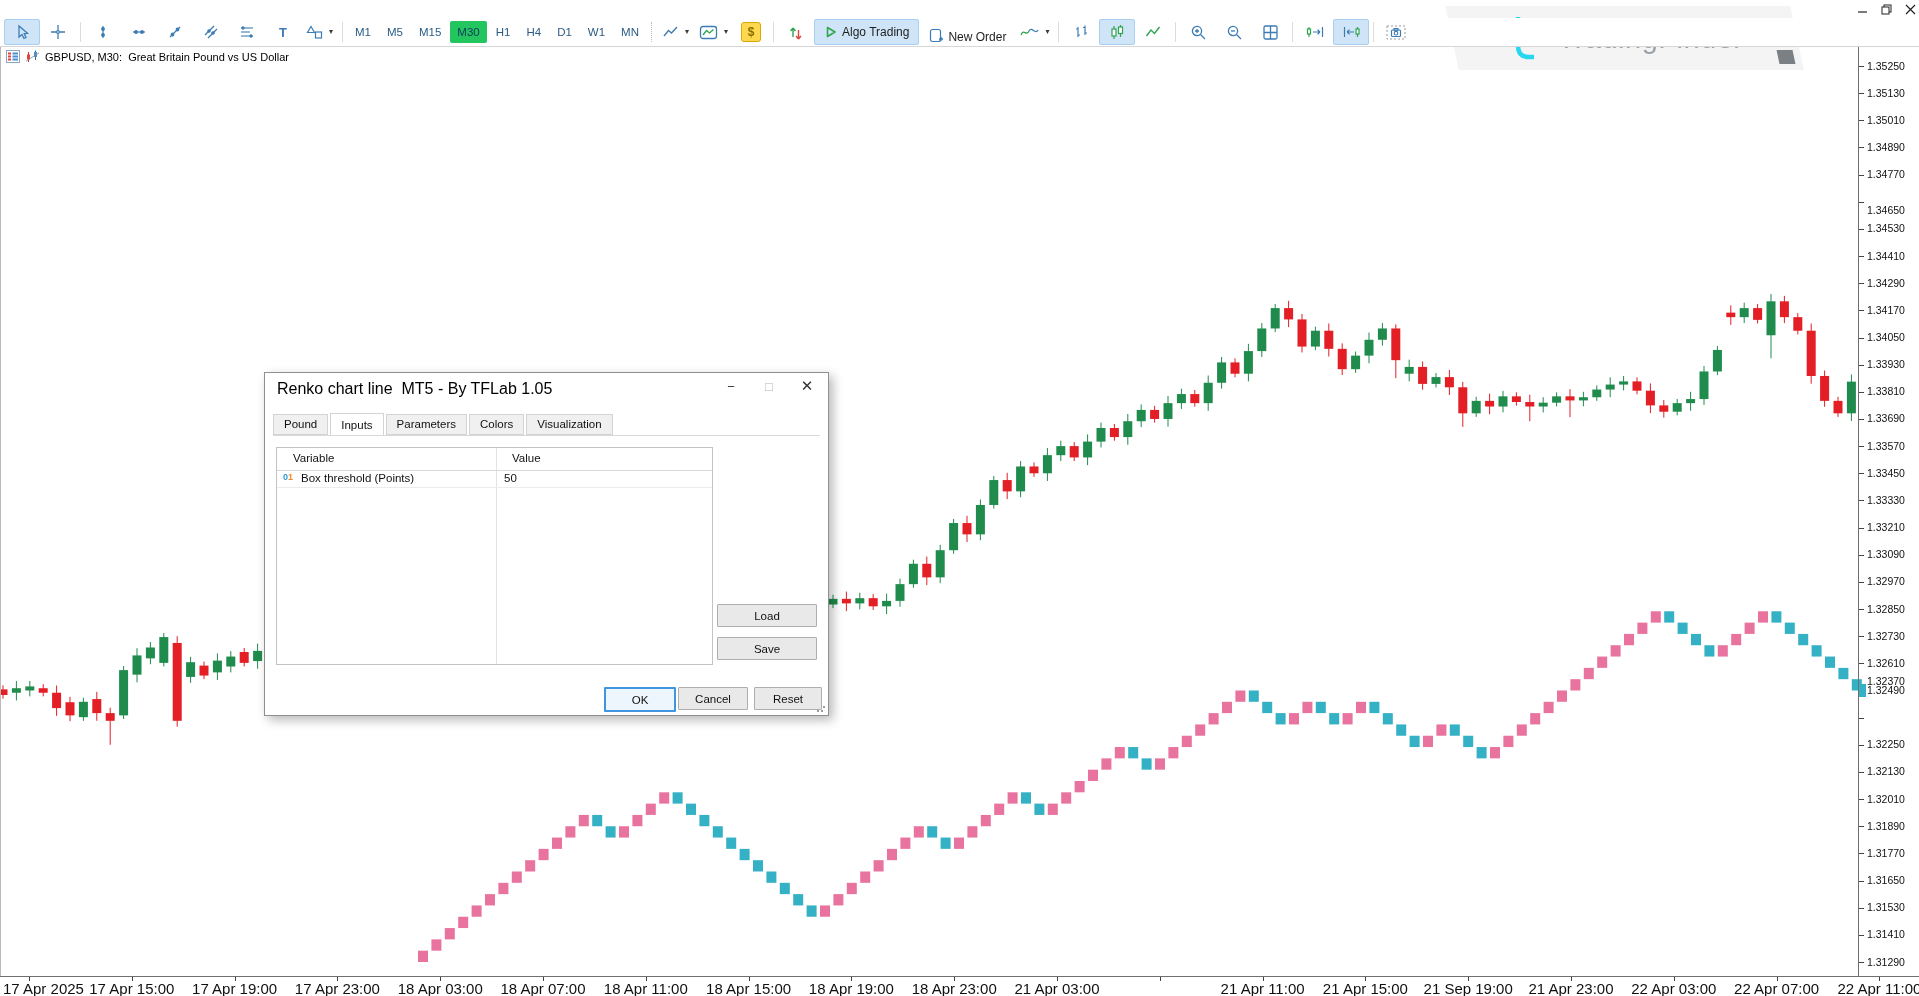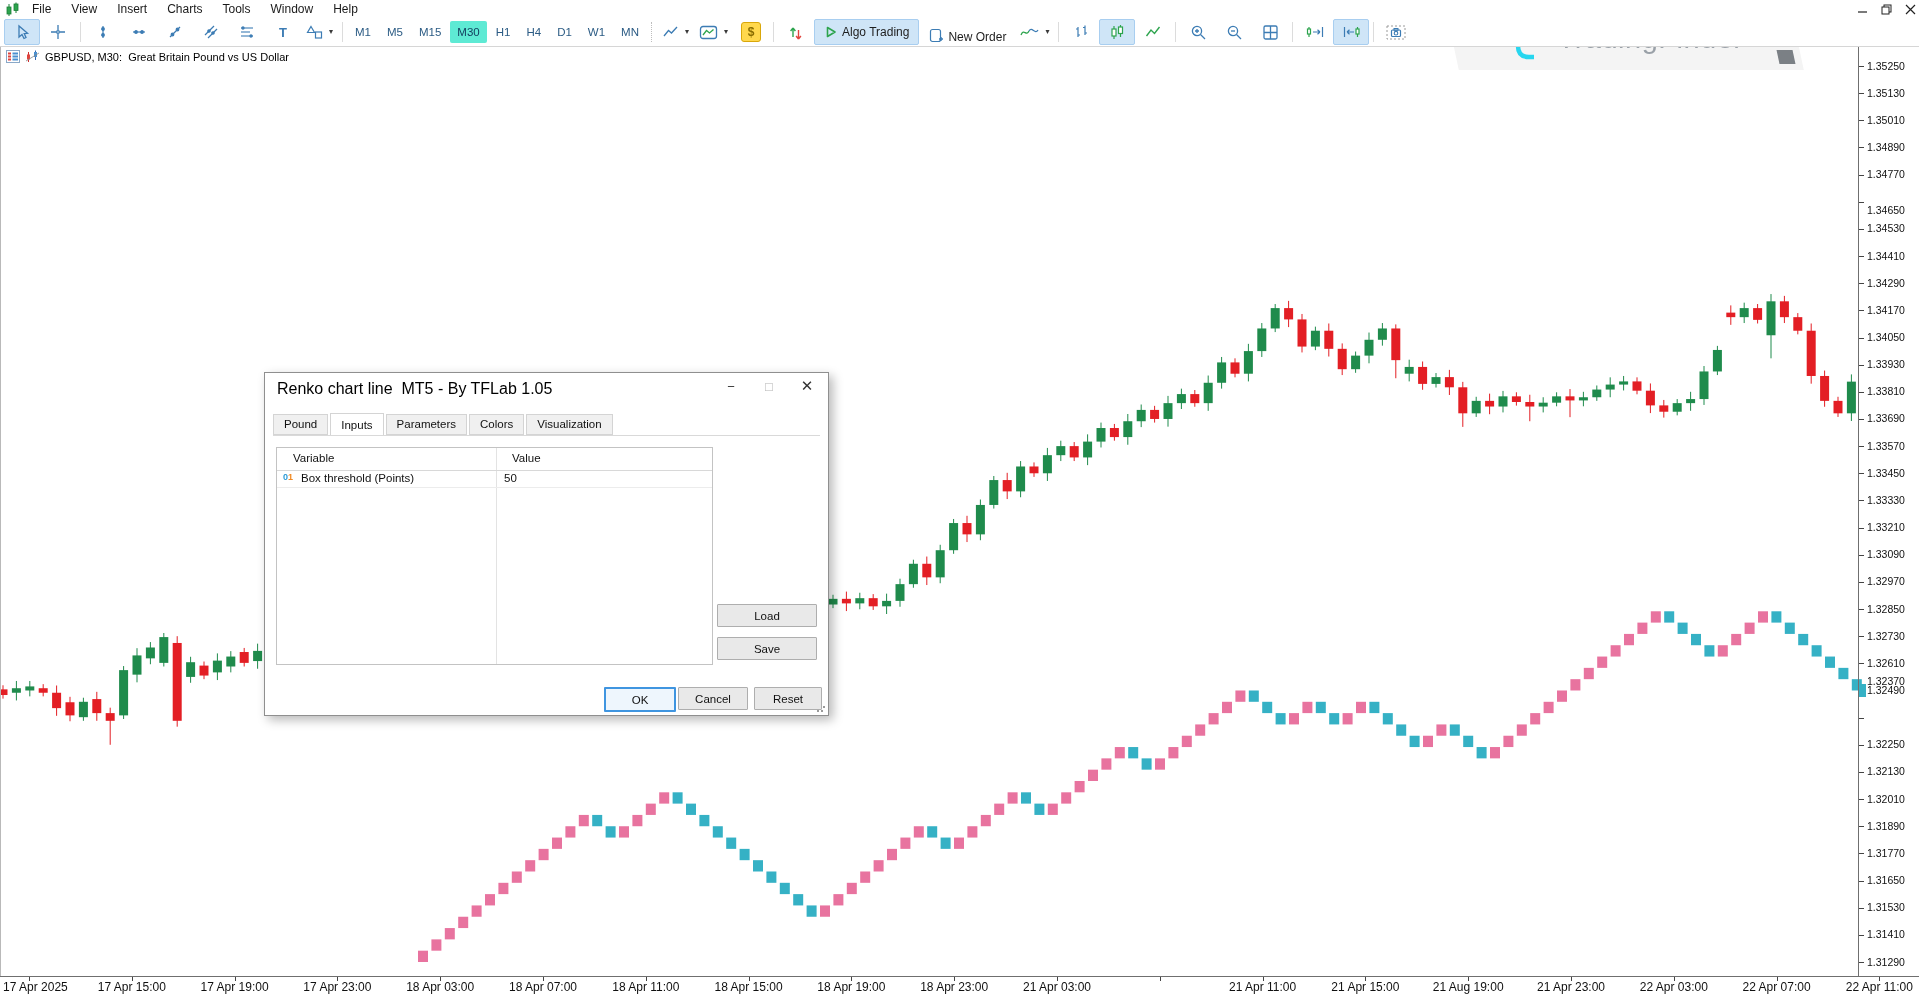--- a/index.html
+++ b/index.html
@@ -13,34 +13,34 @@
   .wbtn{width:17px;height:14px;display:flex;align-items:center;justify-content:center;color:#222;}
   
   .toolbar{position:absolute;left:0;top:18px;right:0;height:28px;background:#fff;border-bottom:1px solid #d6d6d6;
            display:flex;align-items:center;padding-left:4px;z-index:6;}
   .tbtn{height:24px;min-width:26px;display:flex;align-items:center;justify-content:center;gap:4px;
         border:1px solid transparent;border-radius:2px;font-size:12px;color:#1d1d1d;padding:0 4px;}
   .tbtn.active{background:#cfe5f7;border-color:#a8cef0;}
   .tsep{width:1px;height:20px;background:#dcdcdc;margin:0 4px;}
   .tsep.dotted{background:none;border-left:1px dotted #bdbdbd;}
   .tf{padding:0 7px;font-size:11.5px;color:#2b5b84;height:22px;display:flex;align-items:center;border-radius:2px;margin:0 1px;}
-  .tf.active{background:#5eead4;color:#123a5c;}
+  .tf.active{background:#22c55e;color:#123a5c;}
   .caret{font-size:8px;color:#3a3a3a;margin-left:1px;line-height:1;}
   
   .chart{position:absolute;left:0;top:46px;right:0;bottom:0;background:#fff;}
   .left-edge{position:absolute;left:0;top:46px;bottom:0;width:1px;background:#b9b9b9;z-index:3;}
   .chart-header{position:absolute;left:6px;top:50px;display:flex;align-items:center;gap:5px;
                 font-size:11px;color:#000;white-space:pre;z-index:3;}
   #plot{position:absolute;left:0;top:0;width:1919px;height:996px;pointer-events:none;z-index:2;}
   .price-axis{position:absolute;left:1858px;top:46px;width:61px;bottom:19px;border-left:1px solid #6f6f6f;z-index:3;}
   .p-tick{position:absolute;left:0;width:5px;height:1px;background:#444;}
   .p-label{position:absolute;left:8px;font-size:10.5px;color:#101010;}
   .p-marker{position:absolute;left:0;width:7px;height:13px;}
   .time-axis{position:absolute;left:0;bottom:0;right:0;height:19px;border-top:1px solid #6f6f6f;background:#fff;z-index:4;}
-  .t-label{position:absolute;top:3px;font-size:12px;color:#101010;white-space:nowrap;text-align:right;}
+  .t-label{position:absolute;top:3px;font-size:15px;color:#101010;white-space:nowrap;text-align:right;}
   .t-tick{position:absolute;top:0;width:1px;height:4px;background:#444;}
   
   .watermark{position:absolute;left:1452px;top:6px;width:345px;height:64px;background:#f4f4f4;
              transform:skewX(12deg);z-index:1;}
   .wm-inner{position:absolute;inset:0;transform:skewX(-12deg);display:flex;align-items:center;justify-content:center;gap:10px;}
   .wm-text{font-size:29px;color:#9aa1a8;letter-spacing:.5px;font-weight:400;}
   .wm-tail{position:absolute;left:1778px;top:50px;width:16px;height:14px;background:#7b8085;transform:skewX(12deg);z-index:1;}
   
   .status{position:absolute;left:1800px;top:26px;display:flex;align-items:center;gap:11px;z-index:5;}
   .bell-wrap{position:relative;width:20px;height:20px;}
@@ -79,39 +79,20 @@
   .grip{position:absolute;right:2px;bottom:2px;width:10px;height:10px;
         background:radial-gradient(circle at 2px 8px,#9a9a9a 1px,transparent 1.3px),
                    radial-gradient(circle at 6px 8px,#9a9a9a 1px,transparent 1.3px),
                    radial-gradient(circle at 8px 4px,#9a9a9a 1px,transparent 1.3px);}
 </style>
 </head>
 <body>
 
 <div class="app">
 
-  <div class="menubar">
-    <span class="app-icon">
-      <svg width="16" height="15" viewBox="0 0 16 15">
-        <line x1="4" y1="2" x2="4" y2="14" stroke="#1a7f37" stroke-width="1"></line>
-        <rect x="2" y="5" width="4" height="7" fill="#2da44e" stroke="#1a7f37" stroke-width="0.8"></rect>
-        <line x1="11" y1="0.5" x2="11" y2="11" stroke="#1a7f37" stroke-width="1"></line>
-        <rect x="9" y="2" width="4" height="6.5" fill="#2da44e" stroke="#1a7f37" stroke-width="0.8"></rect>
-      </svg>
-    </span>
-    <div id="menu-items" style="display:flex;">
-        <div class="menu-item">File</div>
-        <div class="menu-item">View</div>
-        <div class="menu-item">Insert</div>
-        <div class="menu-item">Charts</div>
-        <div class="menu-item">Tools</div>
-        <div class="menu-item">Window</div>
-        <div class="menu-item">Help</div>
-      </div>
-  </div>
   <div class="winctl">
     <span class="wbtn">
       <svg width="11" height="11" viewBox="0 0 11 11">
           <line x1="1" y1="8" x2="10" y2="8" stroke="#222" stroke-width="1.2"></line>
         </svg>
     </span>
     <span class="wbtn">
       <svg width="11" height="11" viewBox="0 0 11 11" fill="none" stroke="#222" stroke-width="1">
         <rect x="3" y="1" width="7" height="7"></rect>
           <rect x="1" y="3" width="7" height="7" fill="#fff"></rect>
@@ -760,21 +741,21 @@
       <div class="t-label" style="left: 954.2px; transform: translateX(-50%);">18 Apr 23:00</div>
       <div class="t-tick" style="left: 1057px;"></div>
       <div class="t-label" style="left: 1057px; transform: translateX(-50%);">21 Apr 03:00</div>
       <div class="t-tick" style="left: 1159.8px;"></div>
       <div class="t-label" style="left: 1178px; transform: translateX(-50%); margin-top: 48px;">21 Apr 07:00</div>
       <div class="t-tick" style="left: 1262.6px;"></div>
       <div class="t-label" style="left: 1262.6px; transform: translateX(-50%);">21 Apr 11:00</div>
       <div class="t-tick" style="left: 1365.4px;"></div>
       <div class="t-label" style="left: 1365.4px; transform: translateX(-50%);">21 Apr 15:00</div>
       <div class="t-tick" style="left: 1468.2px;"></div>
-      <div class="t-label" style="left: 1468.2px; transform: translateX(-50%);">21 Aug 19:00</div>
+      <div class="t-label" style="left: 1468.2px; transform: translateX(-50%);">21 Sep 19:00</div>
       <div class="t-tick" style="left: 1571px;"></div>
       <div class="t-label" style="left: 1571px; transform: translateX(-50%);">21 Apr 23:00</div>
       <div class="t-tick" style="left: 1673.8px;"></div>
       <div class="t-label" style="left: 1673.8px; transform: translateX(-50%);">22 Apr 03:00</div>
       <div class="t-tick" style="left: 1776.6px;"></div>
       <div class="t-label" style="left: 1776.6px; transform: translateX(-50%);">22 Apr 07:00</div>
       <div class="t-tick" style="left: 1879.4px;"></div>
       <div class="t-label" style="left: 1879.4px; transform: translateX(-50%);">22 Apr 11:00</div>
     </div>
 

